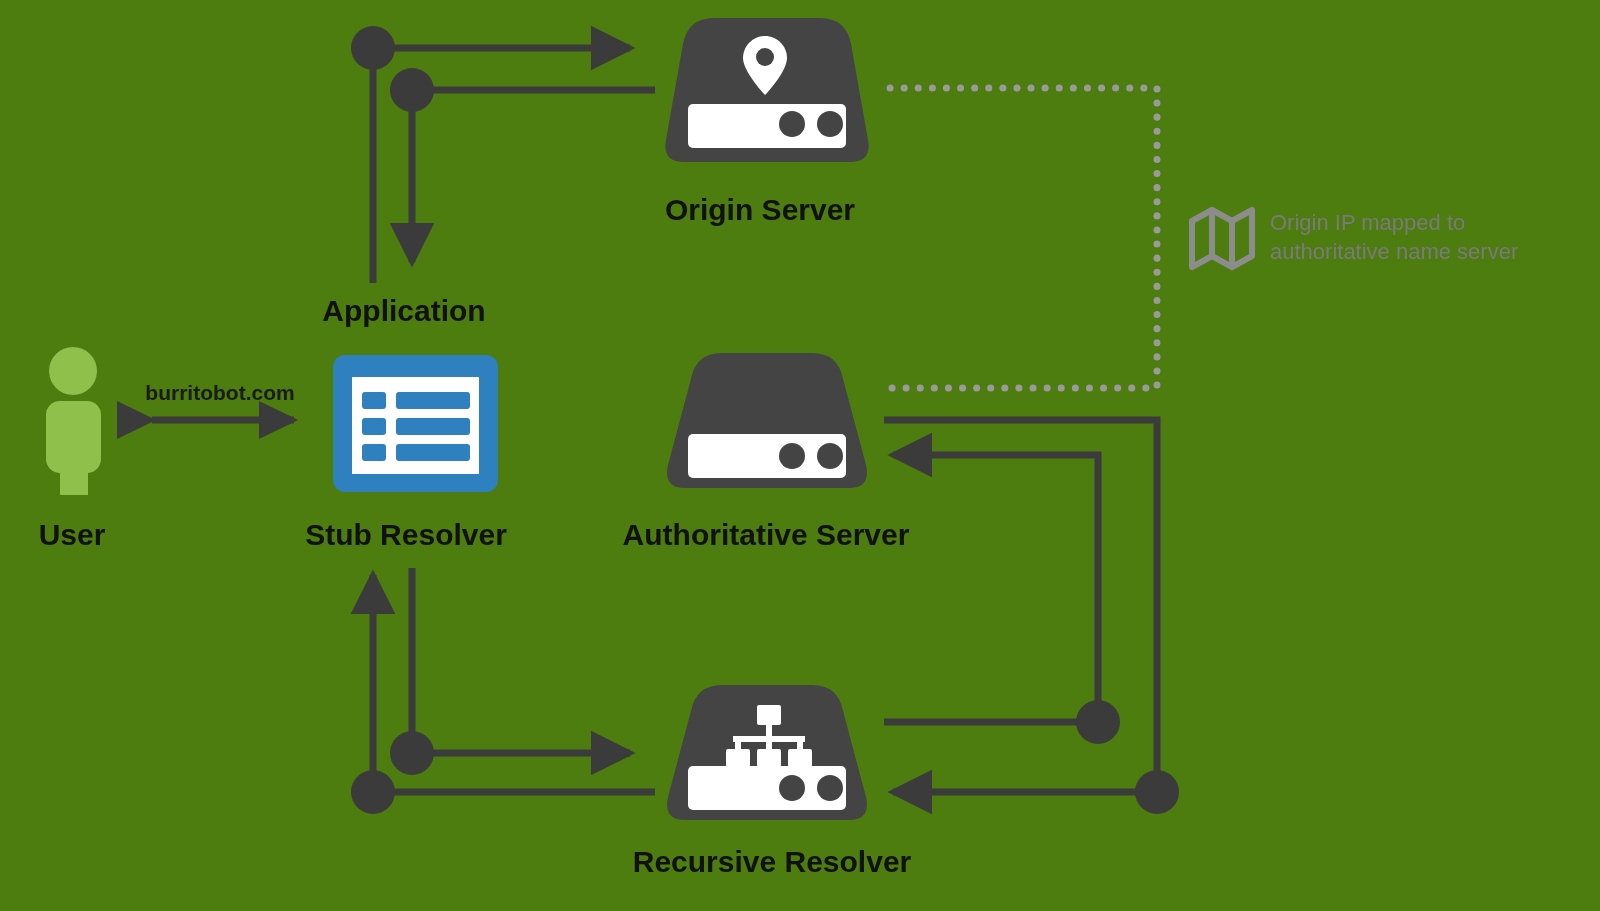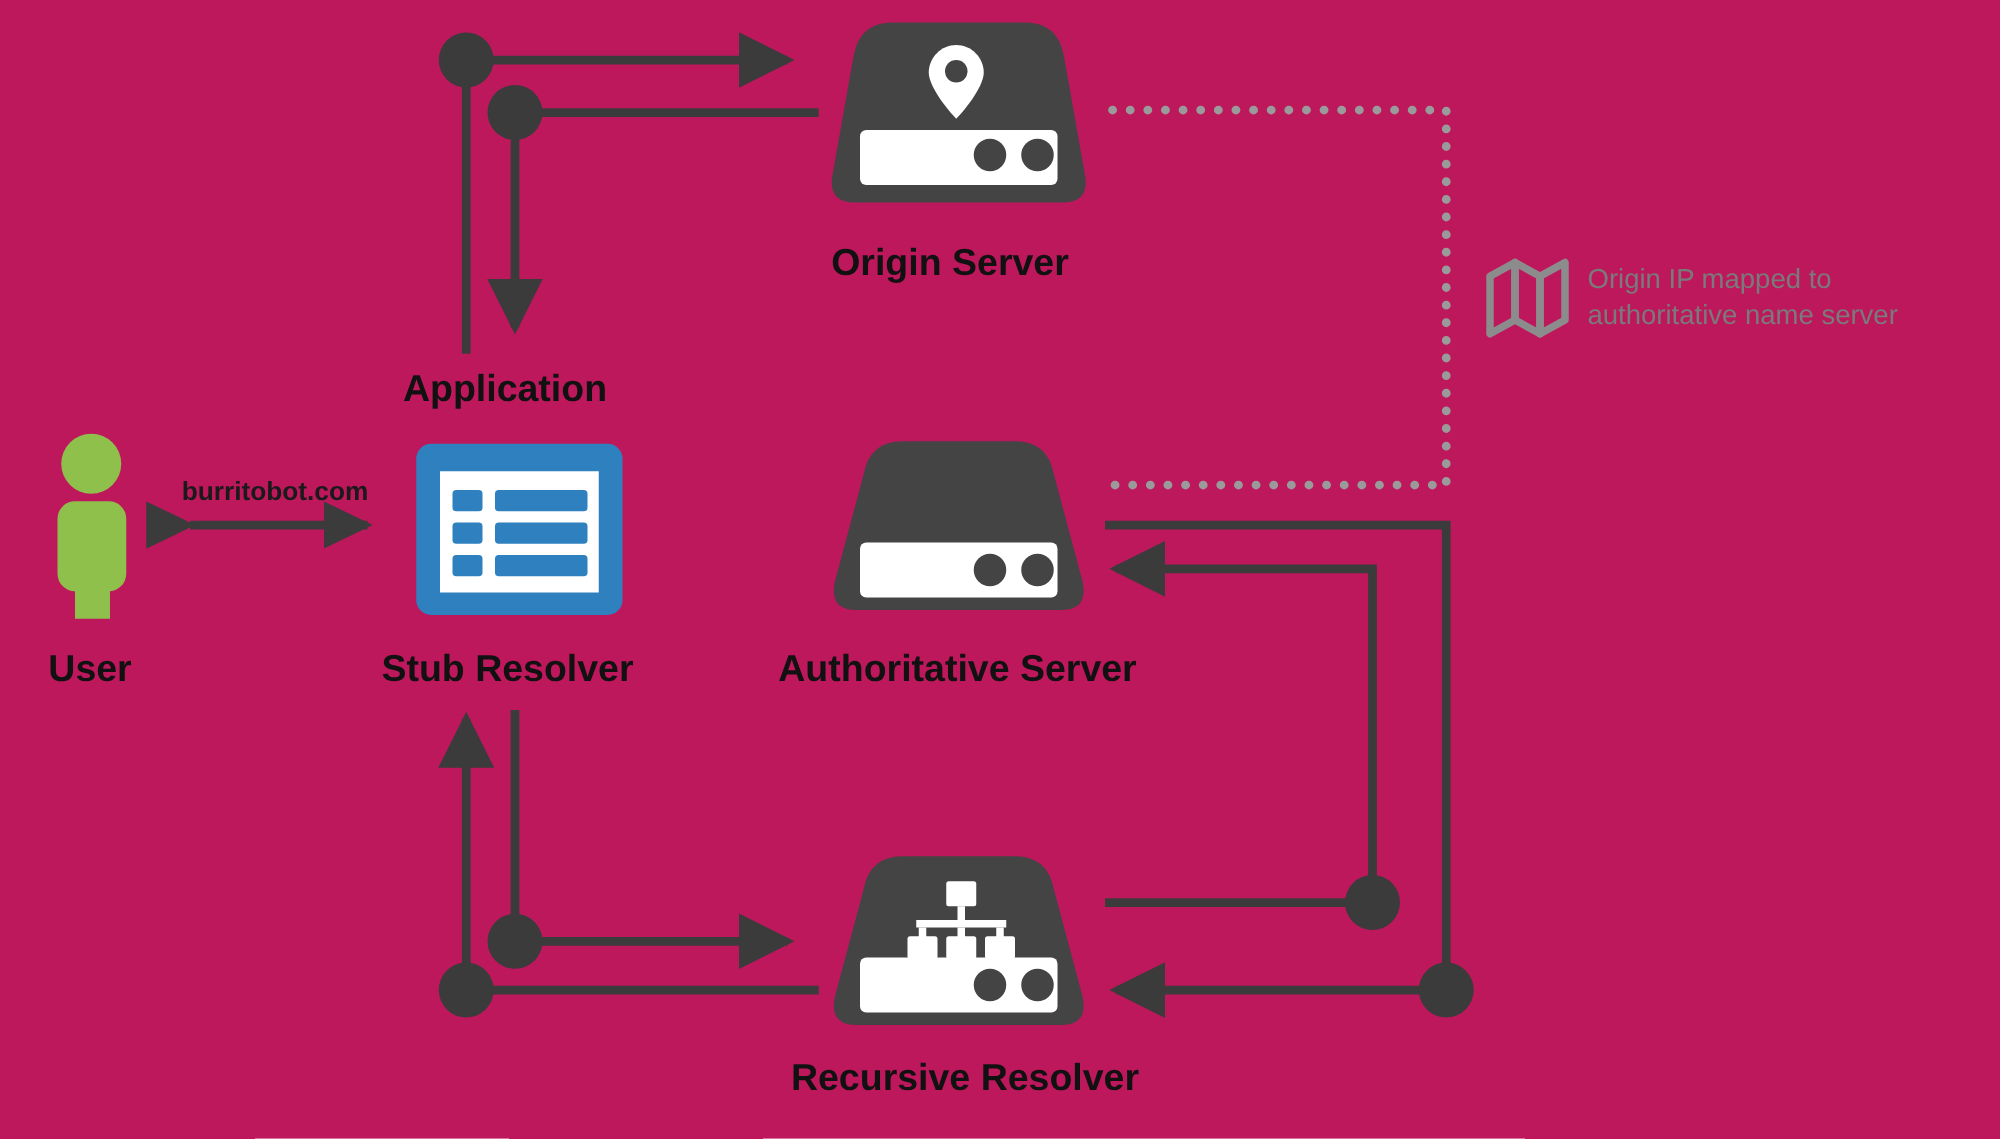--- a/index.html
+++ b/index.html
@@ -7,21 +7,21 @@
     padding: 0;
     background: #ffffff;
   }
   body {
     font-family: "Liberation Sans", sans-serif;
   }
   #stage {
     position: relative;
     width: 1600px;
     height: 911px;
-    background: #be185d;
+    background: #4d7c0f;
     overflow: hidden;
   }
   #diagram-svg {
     position: absolute;
     left: 0;
     top: 0;
     width: 1600px;
     height: 911px;
   }
   .node-label {

